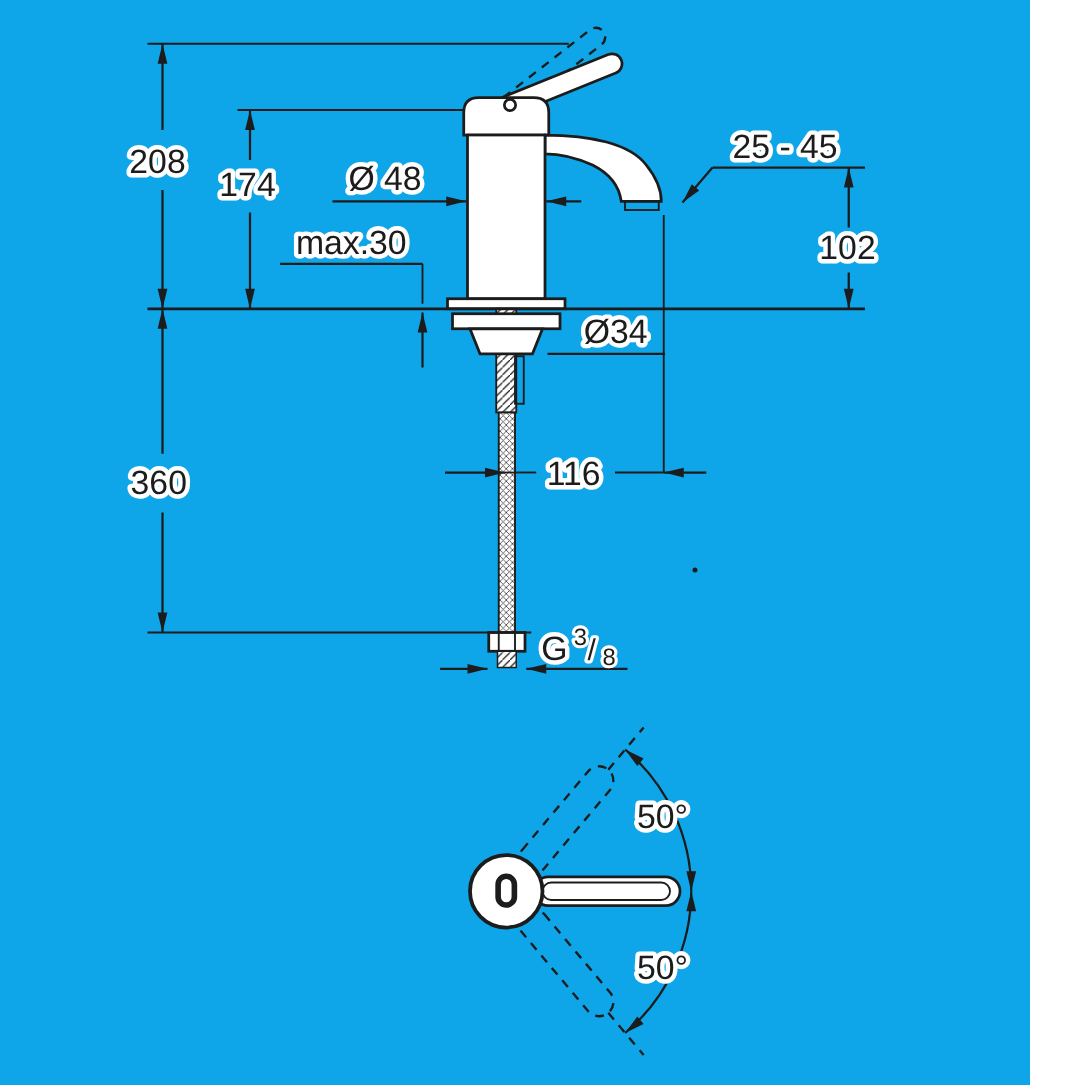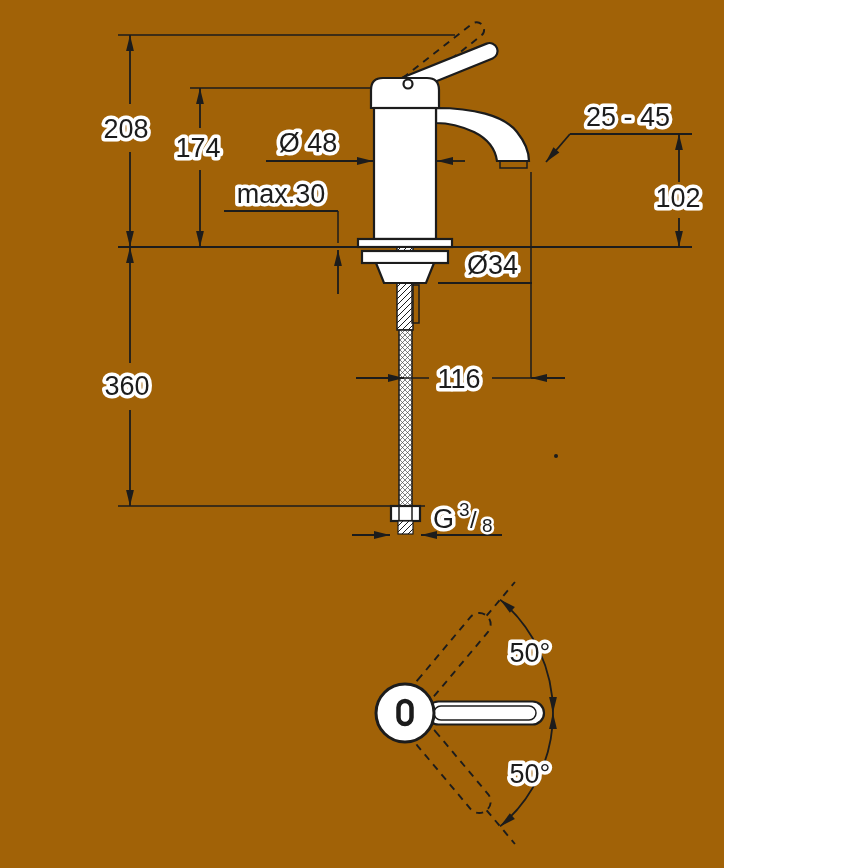--- a/index.html
+++ b/index.html
@@ -1,17 +1,17 @@
 <!DOCTYPE html>
 <html><head>
 <meta charset="utf-8">
 <style>
   html,body{margin:0;padding:0;background:#ffffff;}
   body{width:868px;height:868px;overflow:hidden;}
-  .stage{position:relative;width:724px;height:868px;background:#a16207;}
+  .stage{position:relative;width:824px;height:868px;background:#0ea5e9;}
   svg{display:block;}
   svg text{
     font-family:"Liberation Sans", sans-serif;
     fill:#1c1c1c;
   }
   .dim-text{
     font-size:27px;
     paint-order:stroke;
     stroke:#ffffff;
     stroke-width:7px;

